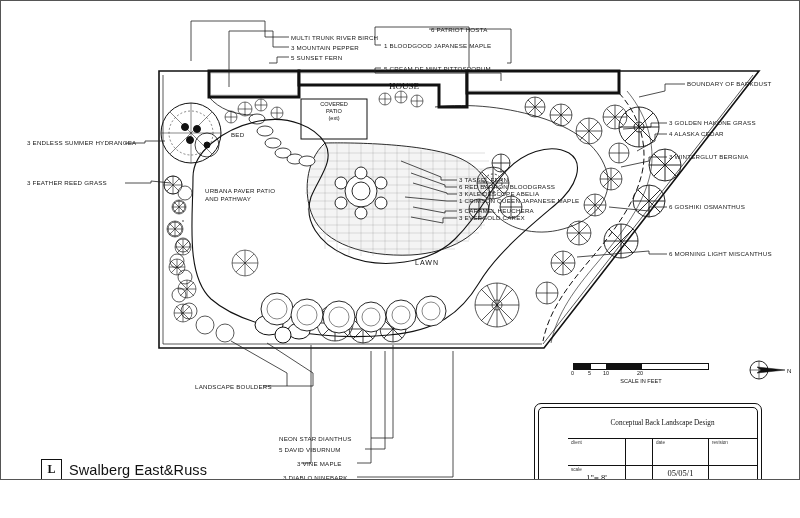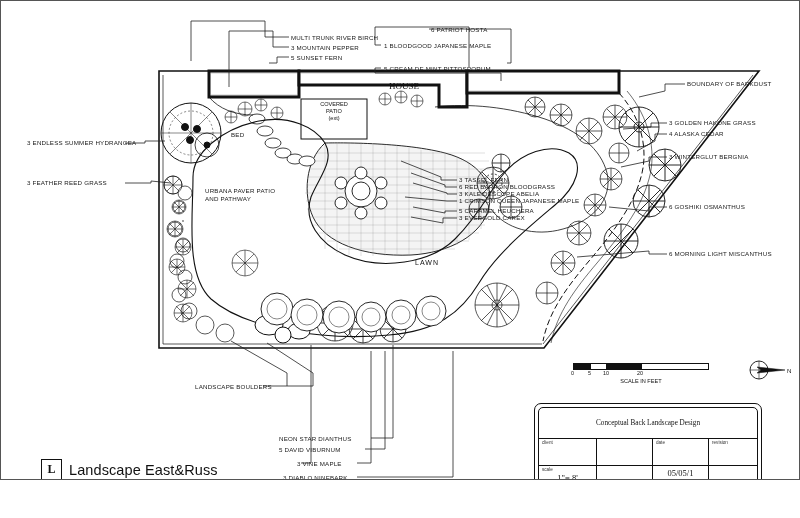--- a/index.html
+++ b/index.html
@@ -34,21 +34,21 @@
 
   
   #titleblock {
     position:absolute; left:533px; top:402px; width:228px; height:94px;
     border:1.4px solid #111; border-radius:7px; box-sizing:border-box;
     background:#fff;
   }
   #tb-inner {
     position:absolute; left:3px; top:3px; right:3px; bottom:3px;
     border:1px solid #111; border-radius:5px; box-sizing:border-box;
-    display:flex; flex-direction:column;
+    display:flex; flex-direction:column;padding-left:29px;
   }
   #tb-title {
     flex:0 0 30px; display:flex; align-items:center; justify-content:center;
     font-size:7.2px; color:#111; border-bottom:1px solid #111;
     font-family:"Liberation Serif", serif;
   }
   .tb-row { display:flex; flex:1 1 0; border-bottom:1px solid #111; }
   .tb-row:last-child { border-bottom:none; }
   .tb-cell {
     position:relative; border-right:1px solid #111; box-sizing:border-box;
@@ -456,21 +456,21 @@
   <svg id="north" viewBox="0 0 46 34">
     <circle cx="16" cy="17" r="9" fill="none" stroke="#111" stroke-width="0.9"></circle>
     <path d="M16 8 L16 26 M7 17 L25 17" stroke="#111" stroke-width="0.6"></path>
     <path d="M14 14 L42 17 L14 20 L18 17 Z" fill="#111" stroke="#111" stroke-width="0.5"></path>
   </svg>
   <div class="lbl" style="left:786px; top:366px;">N</div>
 
   <div id="logo">
     <div class="mark">L</div>
     <div class="txt">
-      <span>Landscape East</span><span>&amp;</span><span>Russ</span>
+      <span>Swalberg East</span><span>&amp;</span><span>Russ</span>
     </div>
   </div>
 
   <div id="titleblock">
     <div id="tb-inner">
       <div id="tb-title">Conceptual  Back Landscape Design</div>
 
       <div class="tb-row">
         <div class="tb-cell" style="flex:0 0 58px;">
           <div class="tb-key">client</div>

